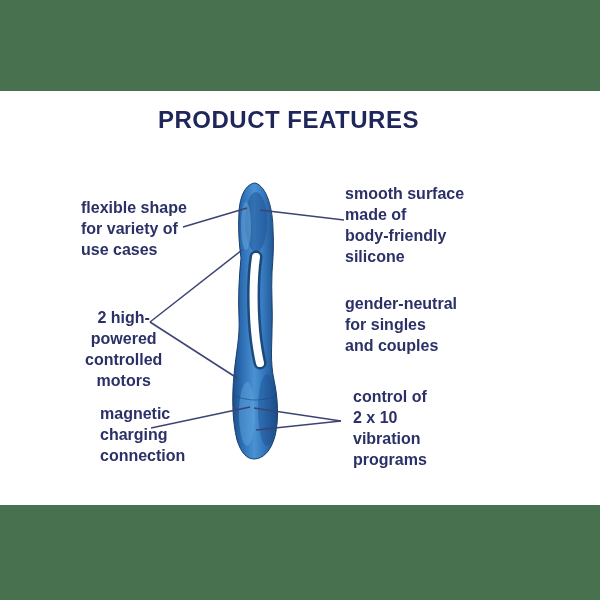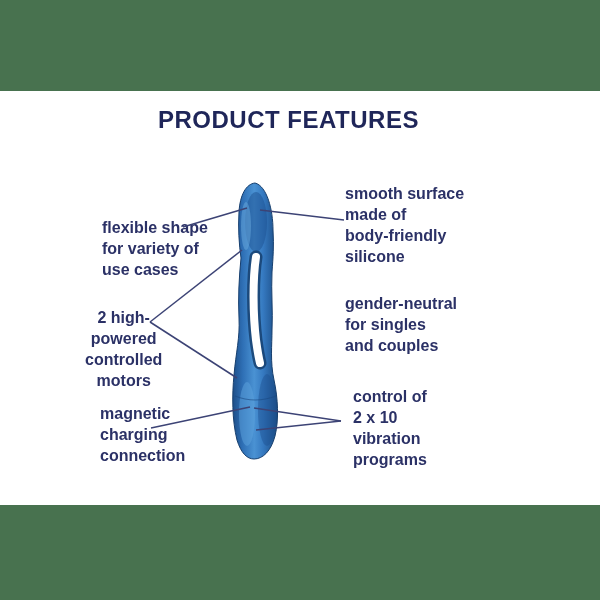--- a/index.html
+++ b/index.html
@@ -38,21 +38,21 @@
     white-space:nowrap;
   }
   .callout{
     position:absolute;
     font-size:16px;
     font-weight:700;
     line-height:21px;
     color:var(--label-navy);
     white-space:pre-line;
   }
-  .co-flexible  {left:102px;  top:197px;margin-top:20px;}
+  .co-flexible  {left:81px;  top:197px;}
   .co-motors    {left:85px;  top:307px;text-align:center;}
   .co-magnetic  {left:100px;  top:403px;}
   .co-smooth    {left:345px; top:183px;}
   .co-gender    {left:345px; top:293px;}
   .co-programs  {left:345px; top:386px;margin-left:8px;}
   svg.overlay{
     position:absolute;
     left:0;top:0;
     width:600px;height:600px;
   }

